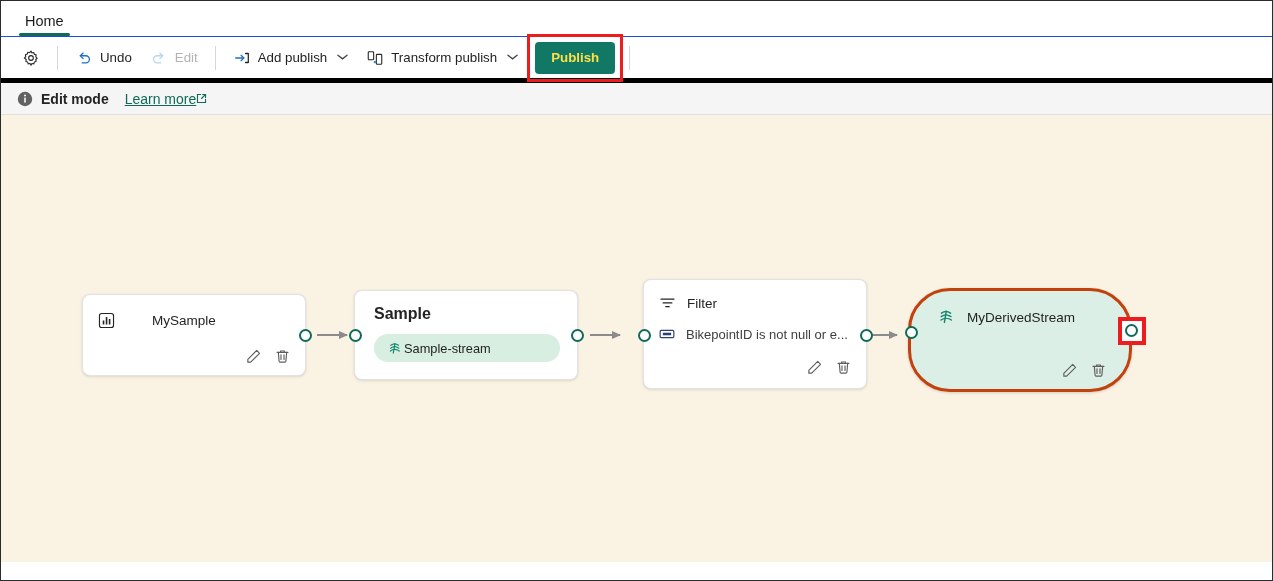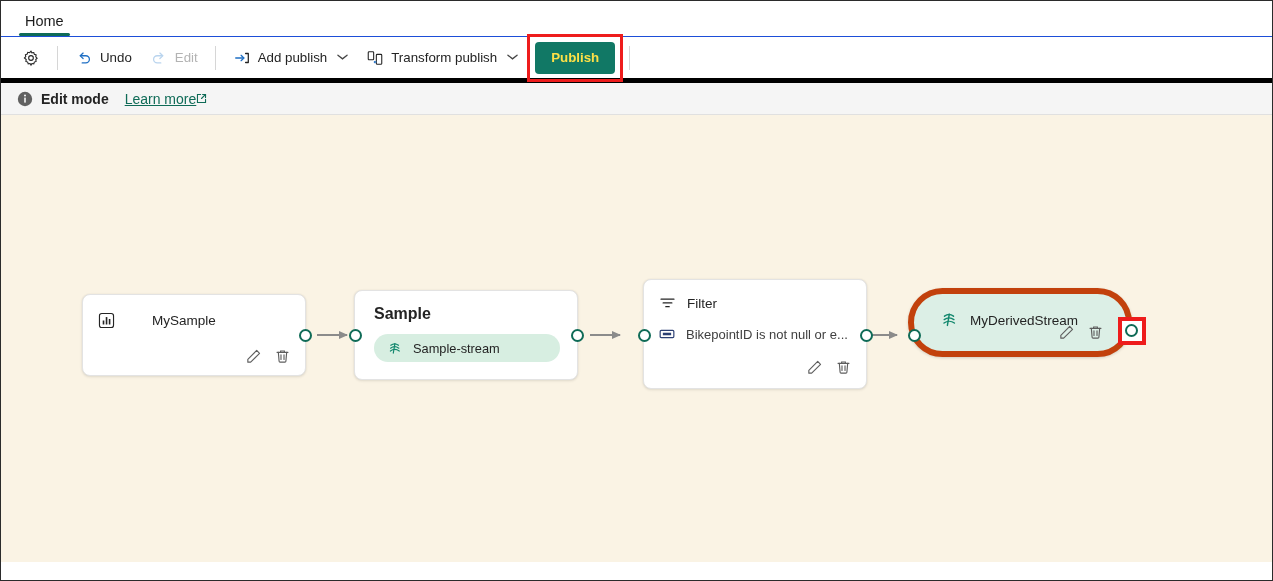--- a/index.html
+++ b/index.html
@@ -160,21 +160,20 @@
   #node-sample { left: 353px; top: 254px; width: 224px; height: 90px; }
   #node-sample .node-title { position: absolute; left: 19px; top: 14px; }
   .pill {
     position: absolute;
     left: 19px; top: 43px;
     width: 186px; height: 28px;
     background: #d7eee1;
     border-radius: 14px;
     display: flex;
     align-items: center;
-    gap: 9px;
     padding-left: 13px;
     font-size: 12.8px;
     color: #242424;
   }
 
   
   #node-filter { left: 630px; top: 243px; width: 224px; height: 110px; margin-left: 12px; }
   #node-filter .node-title { position: absolute; left: 14px; top: 14px; }
   .cond-row {
     position: absolute;
@@ -184,23 +183,23 @@
     gap: 10px;
     font-size: 13px;
     color: #404040;
     white-space: nowrap;
     max-width: 196px;
   }
   #node-filter .node-actions { right: 14px; bottom: 12px; }
 
   
   #node-derived {
-    left: 907px; top: 252px; width: 224px; height: 69px;
+    left: 907px; top: 252px; width: 224px; height: 104px;
     background: #dcefe6;
-    border: 6px solid #c2410c;
+    border: 3px solid #c2410c;
     border-radius: 42px;
     box-shadow: 0 1px 3px rgba(0,0,0,0.16);
   }
   #node-derived .node-title { position: absolute; left: 26px; top: 16px; }
   #node-derived .node-actions { right: 22px; bottom: 10px; }
 
   
   .port {
     position: absolute;
     width: 13px; height: 13px;

